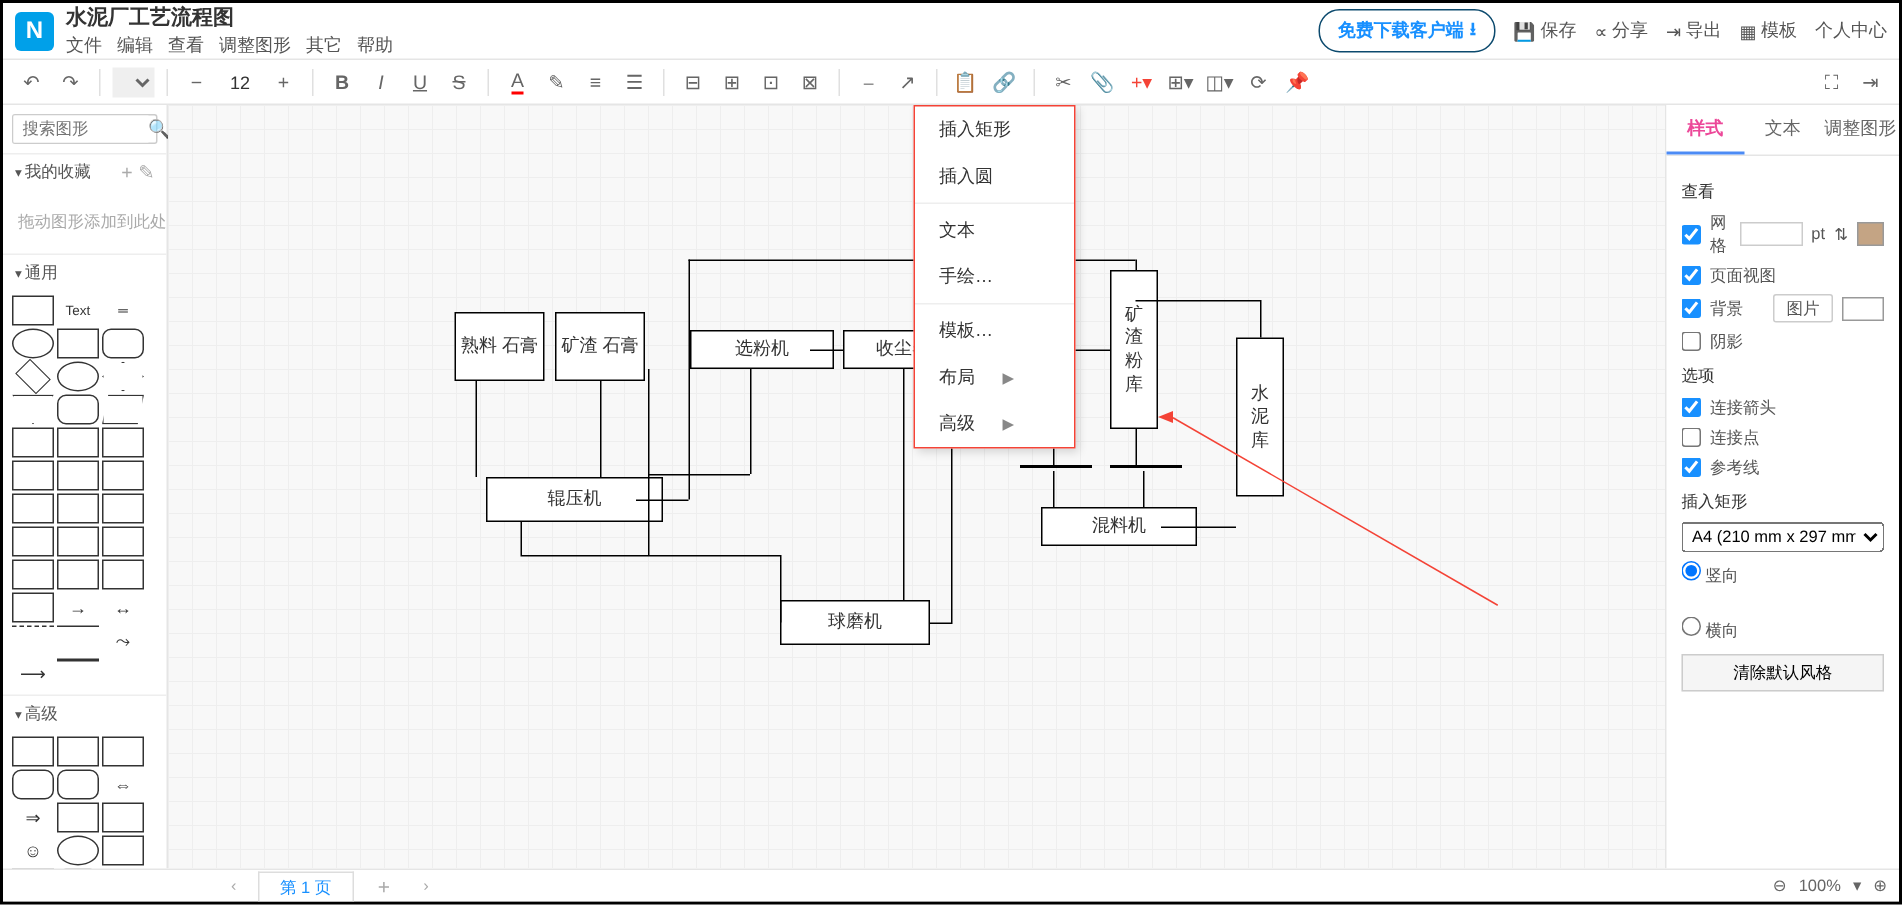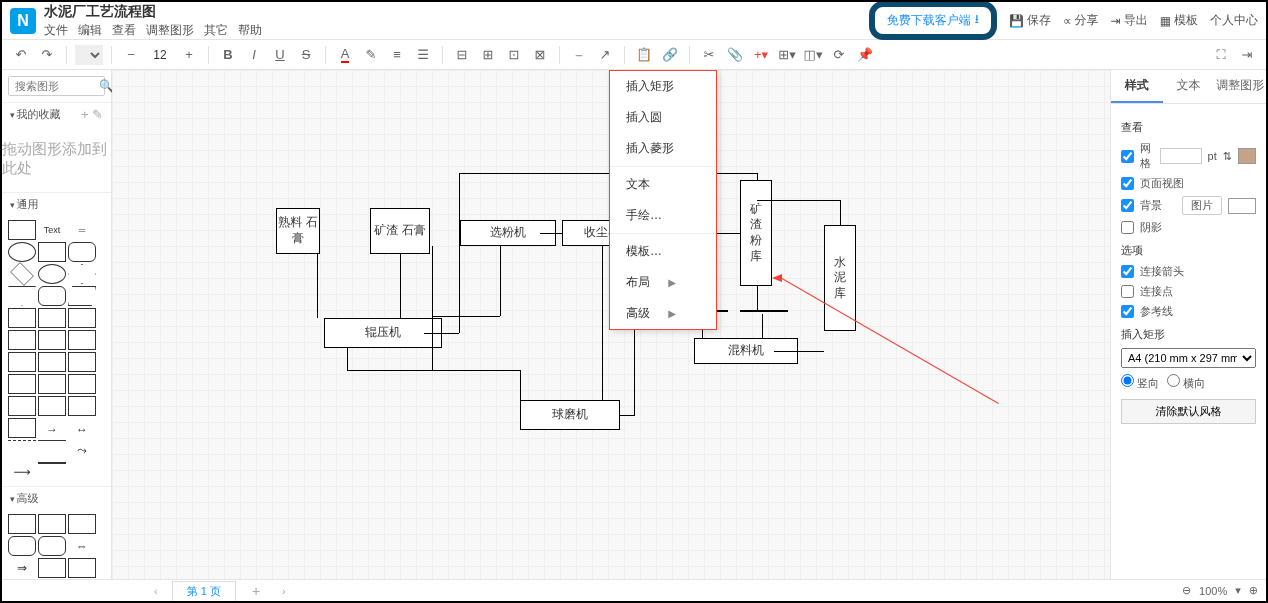--- a/index.html
+++ b/index.html
@@ -4,38 +4,38 @@
 <style>
 * { box-sizing: border-box; margin: 0; padding: 0; }
 body { font-family: Arial, "Microsoft YaHei", sans-serif; font-size: 12px; color: #333; background: #fff; overflow: hidden; width: 1268px; height: 603px; border: 2px solid #000; position: relative; }
 .topbar { height: 38px; display: flex; align-items: center; padding: 0 8px; border-bottom: 1px solid #e5e5e5; }
 .logo { width: 26px; height: 26px; background: #00a0e9; border-radius: 4px; display: flex; align-items: center; justify-content: center; color: #fff; font-weight: bold; font-size: 16px; margin-right: 8px; }
 .title-area { flex: 0 0 auto; }
 .doc-title { font-size: 14px; font-weight: bold; color: #333; margin-bottom: 1px; }
 .menubar { display: flex; gap: 10px; font-size: 12px; color: #555; }
 .menubar span { cursor: pointer; }
 .top-right { margin-left: auto; display: flex; align-items: center; gap: 12px; }
-.btn-download { border: 6px solid #0c4a6e; color: #1890ff; border-radius: 14px; padding: 3px 12px; font-size: 12px; cursor: pointer; display: flex; align-items: center; gap: 4px; }
+.btn-download { border: 1px solid #0c4a6e; color: #1890ff; border-radius: 14px; padding: 3px 12px; font-size: 12px; cursor: pointer; display: flex; align-items: center; gap: 4px; font-weight: bold; }
 .top-icon { display: flex; align-items: center; gap: 3px; color: #555; cursor: pointer; font-size: 12px; }
 .toolbar { height: 30px; border-bottom: 1px solid #e5e5e5; display: flex; align-items: center; padding: 0 8px; gap: 4px; }
 .tb-item { width: 22px; height: 22px; display: flex; align-items: center; justify-content: center; color: #666; cursor: pointer; font-size: 13px; }
 .tb-sep { width: 1px; height: 18px; background: #e0e0e0; margin: 0 4px; }
 .tb-select { border: none; font-size: 12px; color: #666; padding: 2px 4px; cursor: pointer; }
 .tb-num { width: 28px; text-align: center; }
 .main { display: flex; height: calc(100% - 68px - 22px); }
 .left-panel { width: 110px; border-right: 1px solid #e5e5e5; display: flex; flex-direction: column; }
 .search-area { padding: 6px; }
 .search-box { display: flex; border: 1px solid #ccc; border-radius: 2px; }
 .search-box input { flex: 1; border: none; padding: 3px 6px; font-size: 11px; outline: none; width: 90px; }
 .search-box span { width: 22px; display: flex; align-items: center; justify-content: center; color: #888; cursor: pointer; }
 .panel-section { border-top: 1px solid #eee; }
 .panel-header { display: flex; align-items: center; padding: 4px 8px; font-size: 11px; color: #555; cursor: pointer; }
 .panel-header .caret { margin-right: 2px; font-size: 9px; }
 .panel-header .add { margin-left: auto; color: #aaa; font-size: 13px; }
-.panel-hint { text-align: left; color: #aaa; font-size: 15px; padding: 14px 0; }
+.panel-hint { text-align: right; color: #aaa; font-size: 11px; padding: 14px 0; }
 .shape-grid { display: flex; flex-wrap: wrap; padding: 4px 6px; gap: 2px; }
 .shape-cell { width: 28px; height: 20px; border: 1px solid #333; background: #fff; cursor: pointer; }
 .shape-ellipse { border-radius: 50%; }
 .shape-round { border-radius: 6px; }
 .more-shapes { color: #ff6a00; padding: 6px 10px; font-size: 11px; cursor: pointer; border-top: 1px solid #eee; margin-top: auto; }
 .canvas-area { flex: 1; position: relative; background: #f8f8f8; overflow: hidden; }
 .grid-bg { position: absolute; inset: 0; background-image: linear-gradient(#eee 1px, transparent 1px), linear-gradient(90deg, #eee 1px, transparent 1px); background-size: 16px 16px; }
 .flow-box { position: absolute; border: 1px solid #000; background: #fff; display: flex; align-items: center; justify-content: center; text-align: center; font-size: 12px; line-height: 1.3; }
 .flow-box.vertical { writing-mode: horizontal-tb; padding: 4px; }
 .flow-line { position: absolute; background: #000; }
@@ -44,31 +44,31 @@
 .cap { position: absolute; width: 50px; height: 2px; background: #000; }
 .context-menu { position: absolute; border: 1px solid #f44336; background: #fff; box-shadow: 2px 2px 6px rgba(0,0,0,0.15); font-size: 12px; z-index: 100; }
 .context-menu .mi { padding: 7px 40px 7px 16px; cursor: pointer; display: flex; align-items: center; justify-content: space-between; }
 .context-menu .sep { height: 1px; background: #eee; margin: 2px 0; }
 .context-menu .arr { color: #888; font-size: 10px; }
 .red-arrow-line { position: absolute; height: 1px; background: #f44336; transform-origin: left center; z-index: 50; }
 .red-arrow-head { position: absolute; width: 0; height: 0; border-right: 10px solid #f44336; border-top: 4px solid transparent; border-bottom: 4px solid transparent; z-index: 50; }
 .right-panel { width: 156px; border-left: 1px solid #e5e5e5; display: flex; flex-direction: column; }
 .rp-tabs { display: flex; border-bottom: 1px solid #e5e5e5; }
 .rp-tab { flex: 1; text-align: center; padding: 7px 0; font-size: 12px; cursor: pointer; color: #666; }
-.rp-tab.active { background: #fff; font-weight: bold; color: #404040; border-bottom: 2px solid #4c8bf5; }
+.rp-tab.active { background: #fff; font-weight: bold; color: #ec4899; border-bottom: 2px solid #4c8bf5; }
 .rp-body { padding: 8px 10px; font-size: 11px; color: #555; }
 .rp-group-title { margin: 8px 0 6px; color: #333; }
 .rp-row { display: flex; align-items: center; margin: 5px 0; gap: 6px; }
 .rp-row input[type=checkbox] { accent-color: #1890ff; }
 .rp-num-input { width: 36px; border: 1px solid #ccc; padding: 1px 20px; text-align: right; font-size: 11px; text-decoration: underline; }
 .rp-swatch { width: 28px; height: 16px; border: 1px solid #999; background: #c4a484; margin-left: auto; }
 .rp-btn-small { border: 1px solid #ccc; padding: 1px 8px; border-radius: 2px; cursor: pointer; font-size: 11px; margin-left: auto; text-align: center; }
 .rp-wide-btn { width: 100%; padding: 4px; border: 1px solid #ccc; background: #f5f5f5; cursor: pointer; font-size: 11px; margin-top: 8px; }
 .rp-select { width: 100%; font-size: 11px; padding: 2px; }
-.rp-radio-row { display: flex; gap: 8px; margin-top: 6px; }
+.rp-radio-row { display: flex; gap: 20px; margin-top: 6px; flex-direction: column; }
 .statusbar { position: absolute; bottom: 0; left: 0; right: 0; height: 22px; border-top: 1px solid #e5e5e5; display: flex; align-items: center; font-size: 11px; padding: 0 8px; background: #fff; }
 .status-left { display: flex; align-items: center; gap: 8px; margin-left: 138px; }
 .page-tab { padding: 2px 14px; border: 1px solid #ddd; border-bottom: none; color: #1890ff; background: #fff; cursor: pointer; }
 .status-add { color: #aaa; cursor: pointer; font-size: 14px; padding: 0 8px; }
 .status-nav { color: #aaa; cursor: pointer; padding: 0 6px; }
 .status-right { margin-left: auto; display: flex; align-items: center; gap: 8px; color: #666; }
 .tb-expand { margin-left: auto; display: flex; gap: 4px; }
 </style>
 </head>
 <body>
@@ -235,21 +235,21 @@
         <div class="shape-cell"></div>
         <div class="shape-cell"></div>
         <div class="shape-cell"></div>
       </div>
     </div>
   </div>
 
   <div class="canvas-area">
     <div class="grid-bg"></div>
 
-    <div class="flow-box" style="left:164px;top:138px;width:44px;height:46px">熟料
+    <div class="flow-box" style="left:191px;top:138px;width:60px;height:46px">熟料
 石膏</div>
     <div class="flow-box" style="left:258px;top:138px;width:60px;height:46px">矿渣
 石膏</div>
     <div class="flow-box" style="left:348px;top:150px;width:96px;height:26px">选粉机</div>
     <div class="flow-box" style="left:450px;top:150px;width:80px;height:26px">收尘器</div>
     <div class="flow-box vertical" style="left:712px;top:155px;width:32px;height:106px">水泥库</div>
     <div class="flow-box vertical" style="left:628px;top:110px;width:32px;height:106px">矿渣粉库</div>
     <div class="flow-box" style="left:212px;top:248px;width:118px;height:30px">辊压机</div>
     <div class="flow-box" style="left:582px;top:268px;width:104px;height:26px">混料机</div>
     <div class="flow-box" style="left:408px;top:330px;width:100px;height:30px">球磨机</div>
@@ -282,23 +282,20 @@
     <div class="flow-line v" style="left:728px;top:130px;height:25px"></div>
     <div class="flow-line h" style="left:645px;top:130px;width:83px"></div>
 
     <div class="context-menu" style="left:497px;top:0px;width:108px">
       <div class="mi">
           <span>插入矩形</span>
         </div>
       <div class="mi">
           <span>插入圆</span>
         </div>
-      <div class="mi">
-          <span>插入菱形</span>
-        </div>
       <div class="sep"></div>
       <div class="mi">
           <span>文本</span>
         </div>
       <div class="mi">
           <span>手绘…</span>
         </div>
       <div class="sep"></div>
       <div class="mi">
           <span>模板…</span>

